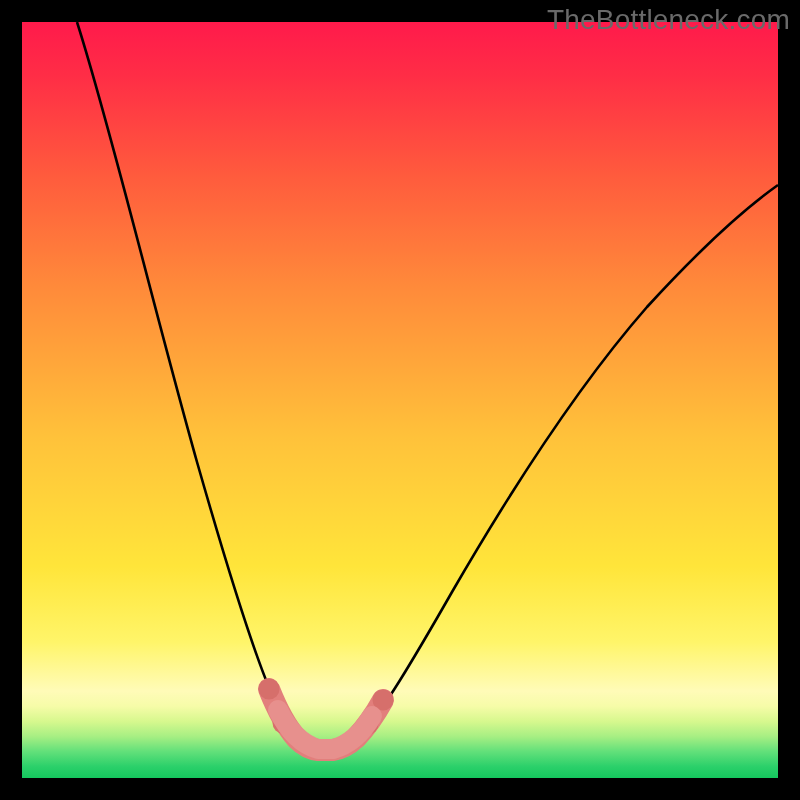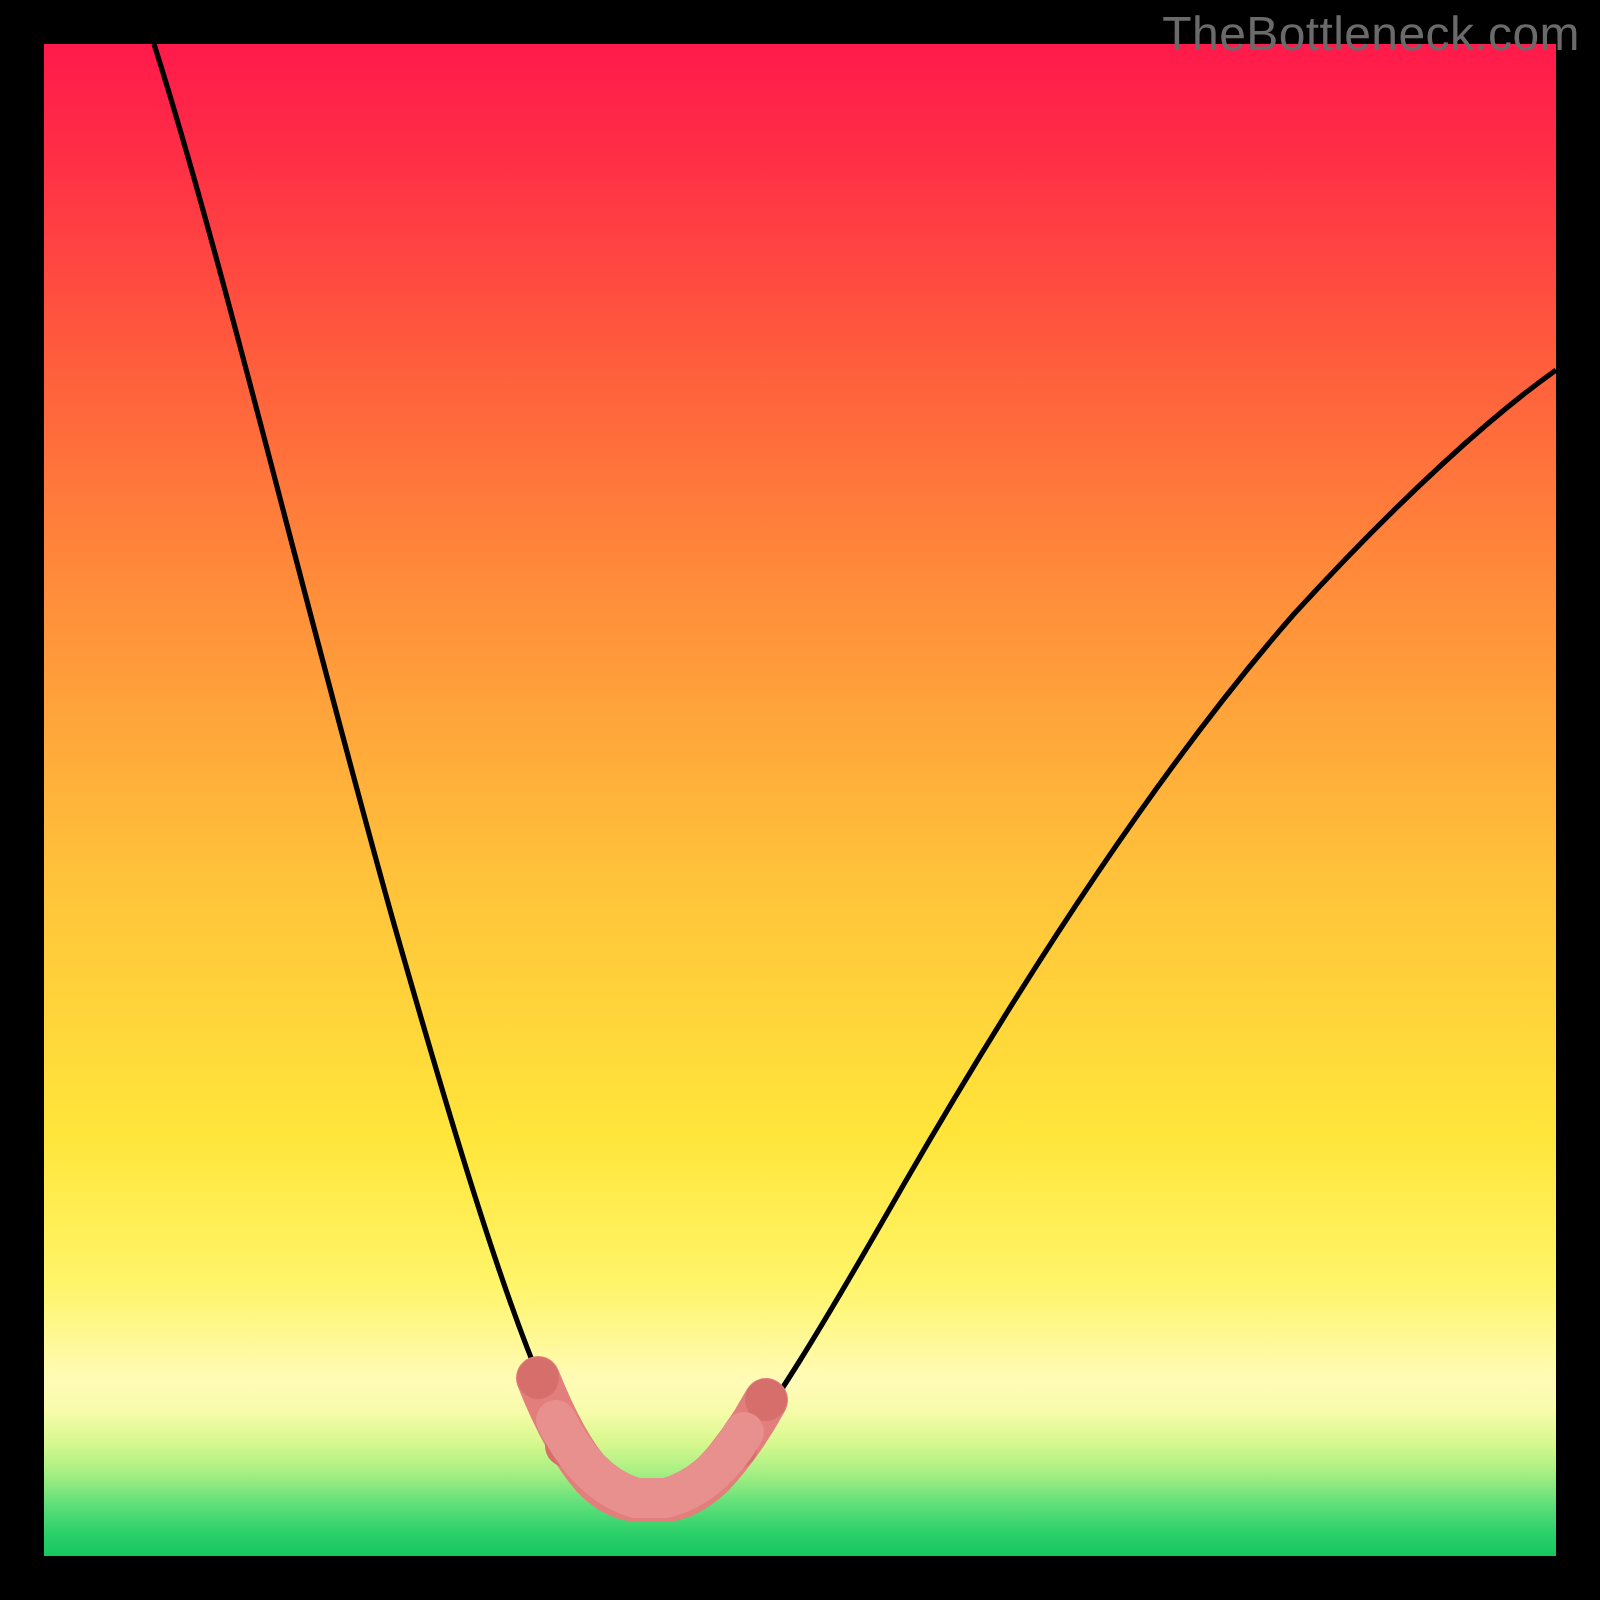--- a/index.html
+++ b/index.html
@@ -22,21 +22,21 @@
     top: 22px;
     width: 756px;
     height: 756px;
     overflow: hidden;
   }
   .watermark {
     position: absolute;
     top: 4px;
     right: 10px;
     font-family: Arial, Helvetica, sans-serif;
-    font-size: 24px;
+    font-size: 28px;
     color: #6a6a6a;
     letter-spacing: 0.2px;
     font-weight: 500;
   }
   svg {
     display: block;
   }
 </style>
 </head>
 <body>

